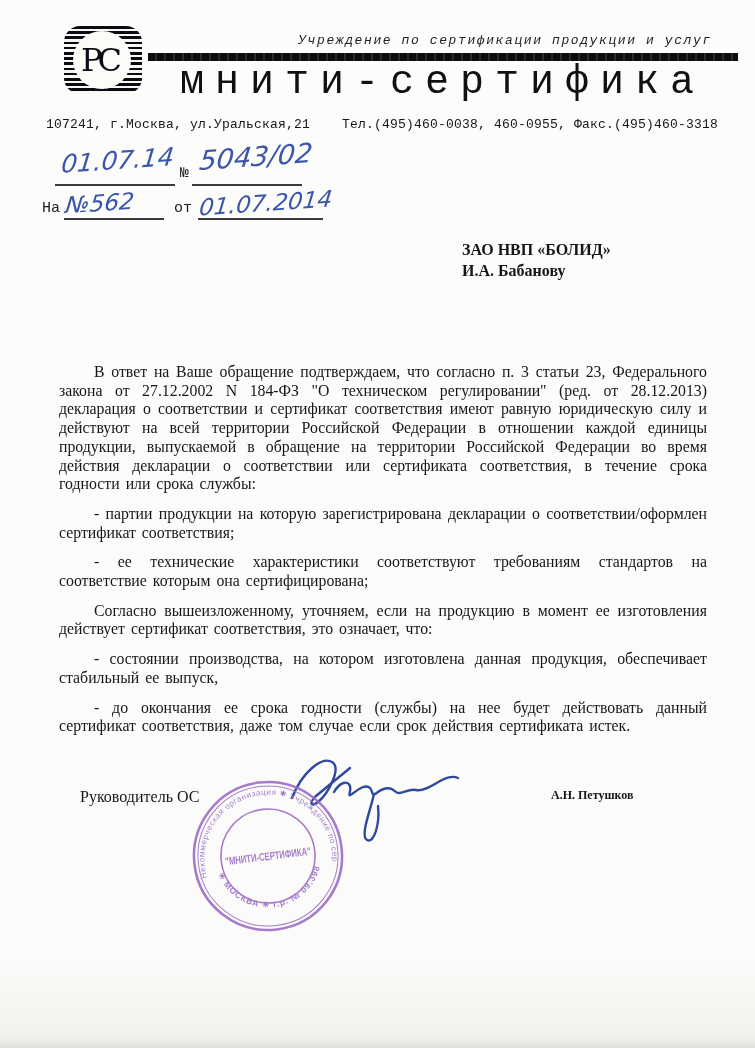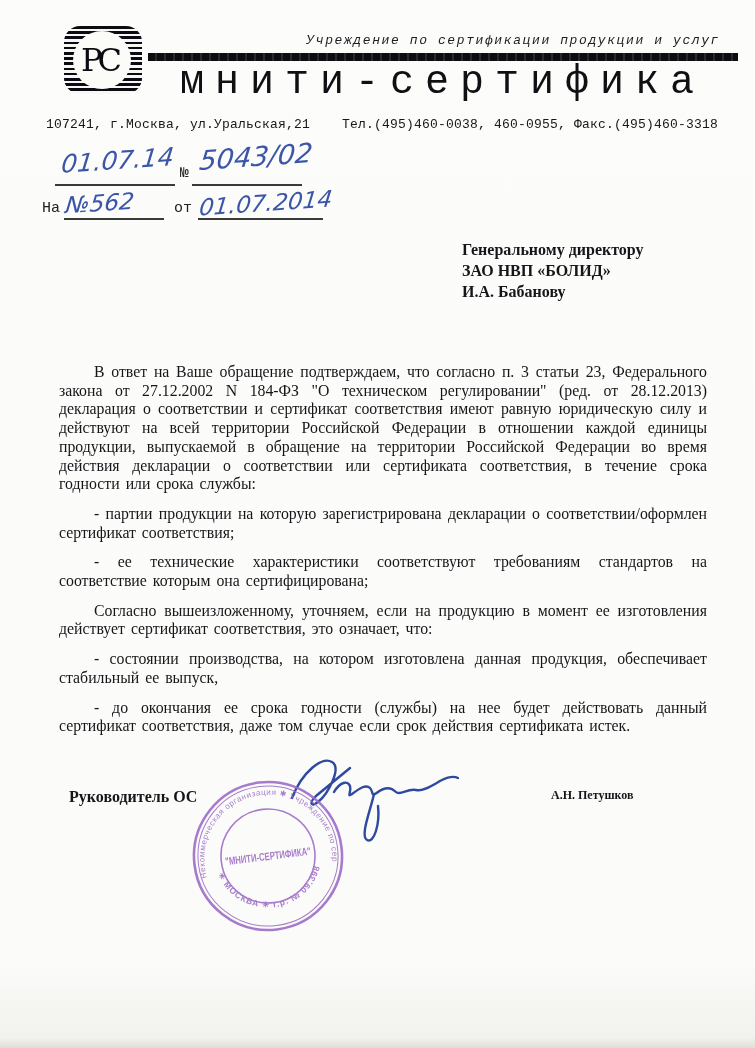--- a/index.html
+++ b/index.html
@@ -19,21 +19,21 @@
   }
   .logo-circle{
     position:absolute;left:9px;top:5px;width:58px;height:58px;border-radius:50%;
     background:#fbfbf8;display:flex;align-items:center;justify-content:center;
   }
   .logo-letters{
     font-family:"DejaVu Serif",serif;font-weight:normal;font-size:32px;
     letter-spacing:-5px;color:#0b0b14;transform:translateX(-3px);
   }
   .tagline{
-    position:absolute;left:290px;top:33px;width:430px;text-align:right;
+    position:absolute;left:290px;top:33px;width:430px;text-align:center;
     font-family:"Liberation Mono",monospace;font-style:italic;
     font-size:13px;letter-spacing:1.6px;color:#1d1d22;white-space:nowrap;
   }
   .header-bar{
     position:absolute;left:148px;top:53px;width:590px;height:8px;
     background:repeating-linear-gradient(90deg,#0d0d0f 0 7px,#2a2a2e 7px 9px);
   }
   .org-title{
     position:absolute;left:180px;top:62px;
     font-family:"Liberation Mono",monospace;font-size:40px;line-height:1.05;
@@ -58,21 +58,21 @@
     position:absolute;left:462px;top:239px;width:270px;
     font-weight:bold;font-size:16px;line-height:21px;
   }
   
   .body-text{
     position:absolute;left:48px;top:352px;width:670px;
     font-size:15.8px;line-height:18.7px;text-align:justify;
   }
   .body-text p{margin:11px;text-indent:35px;word-spacing:2px;}
   
-  .sig-role{position:absolute;left:69px;top:788px;font-weight:bold;font-size:16px;}
+  .sig-role{position:absolute;left:80px;top:788px;font-weight:normal;font-size:16px;}
   .sig-name{position:absolute;left:551px;top:788px;font-weight:bold;font-size:12px;}
   .sig-ink{position:absolute;left:288px;top:752px;}
   
   .stamp{position:absolute;left:190px;top:778px;opacity:.88;transform:rotate(-7deg);}
   
   .footer{
     position:absolute;left:48px;top:976px;
     font-size:14.5px;line-height:19px;color:#1a1a20;
   }
 </style>
@@ -98,21 +98,20 @@
   <div class="ref-line" style="left:192px;top:184px;width:110px;"></div>
 
   <span class="ref-print" style="left:42px;top:200px;">На</span>
   <span class="hand" style="position:absolute;left:66px;top:190px;font-size:23px;">№562</span>
   <div class="ref-line" style="left:64px;top:218px;width:100px;"></div>
   <span class="ref-print" style="left:174px;top:200px;">от</span>
   <span class="hand" style="position:absolute;left:200px;top:190px;font-size:23px;">01.07.2014</span>
   <div class="ref-line" style="left:198px;top:218px;width:125px;"></div>
 
   <div class="recipient">
-    <div>Генеральному директору</div>
     <div>ЗАО НВП «БОЛИД»</div>
     <div>И.А. Бабанову</div>
   </div>
 
   <div class="body-text">
     <p>В ответ на Ваше обращение подтверждаем, что согласно п. 3 статьи 23, Федерального закона от 27.12.2002 N 184-ФЗ "О техническом регулировании" (ред. от 28.12.2013) декларация о соответствии и сертификат соответствия имеют равную юридическую силу и действуют на всей территории Российской Федерации в отношении каждой единицы продукции, выпускаемой в обращение на территории Российской Федерации во время действия декларации о соответствии или сертификата соответствия, в течение срока годности или срока службы:</p>
     <p>- партии продукции на которую зарегистрирована декларации о соответствии/оформлен сертификат соответствия;</p>
     <p>- ее технические характеристики соответствуют требованиям стандартов на соответствие которым она сертифицирована;</p>
     <p>Согласно вышеизложенному, уточняем, если на продукцию в момент ее изготовления действует сертификат соответствия, это означает, что:</p>
     <p>- состоянии производства, на котором изготовлена данная продукция, обеспечивает стабильный ее выпуск,</p>

